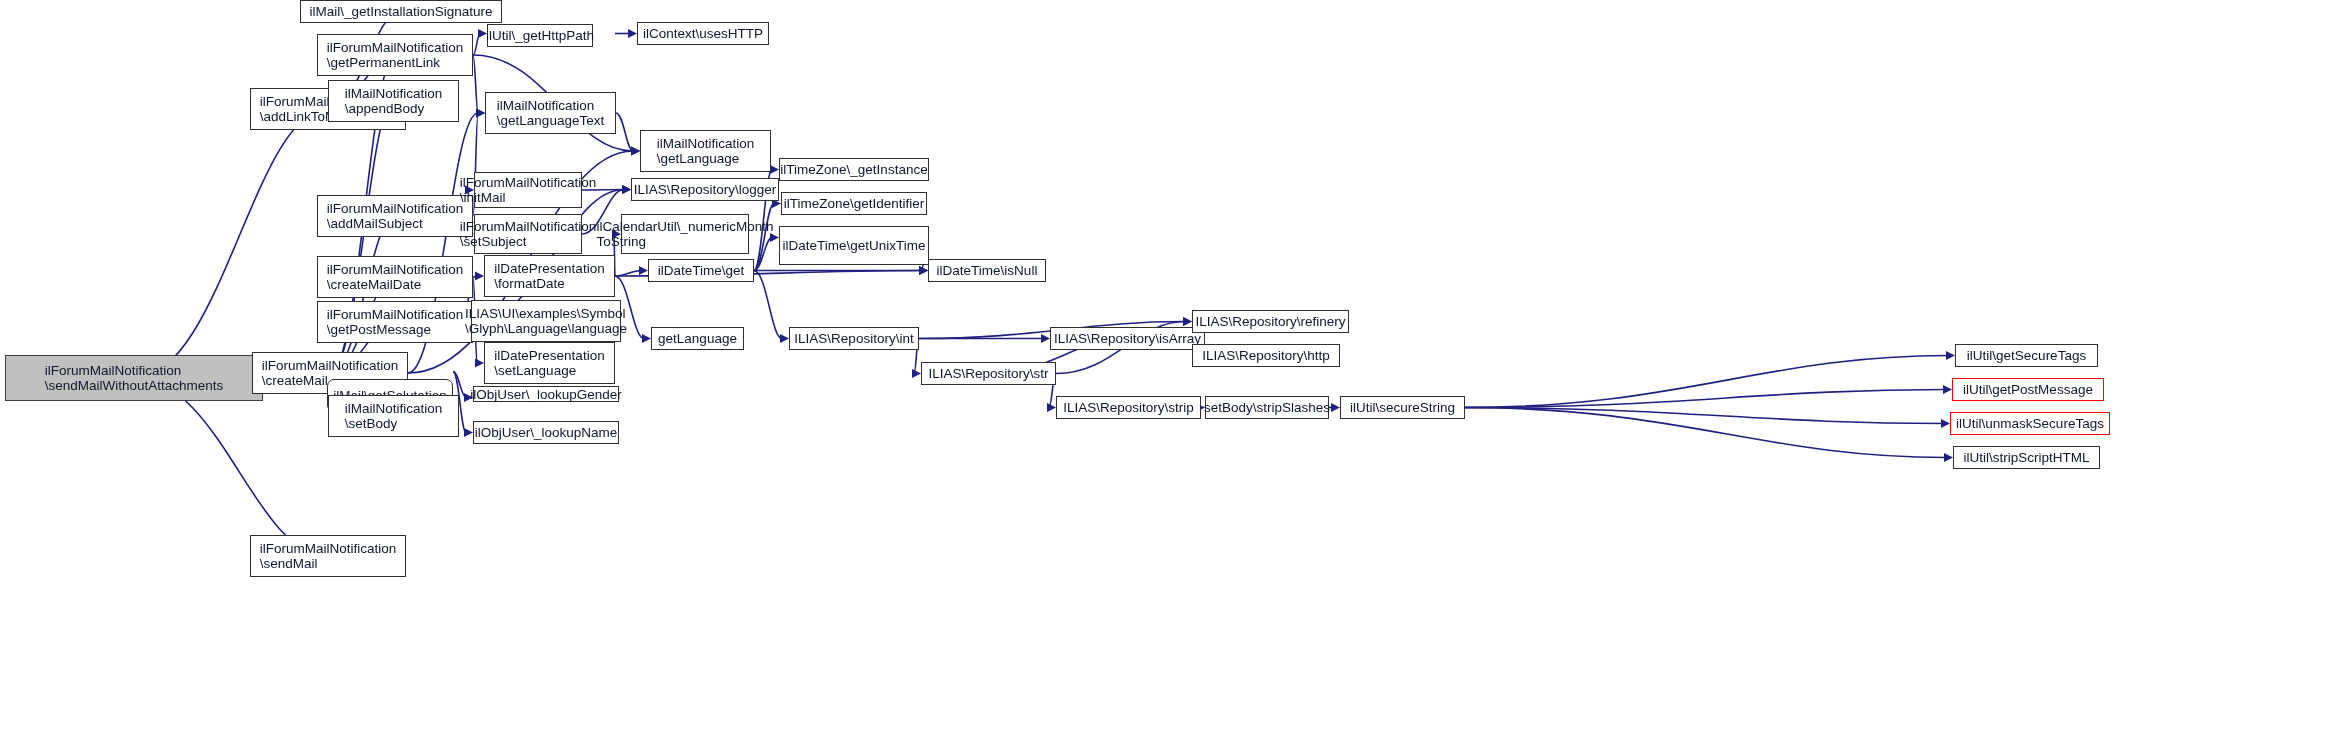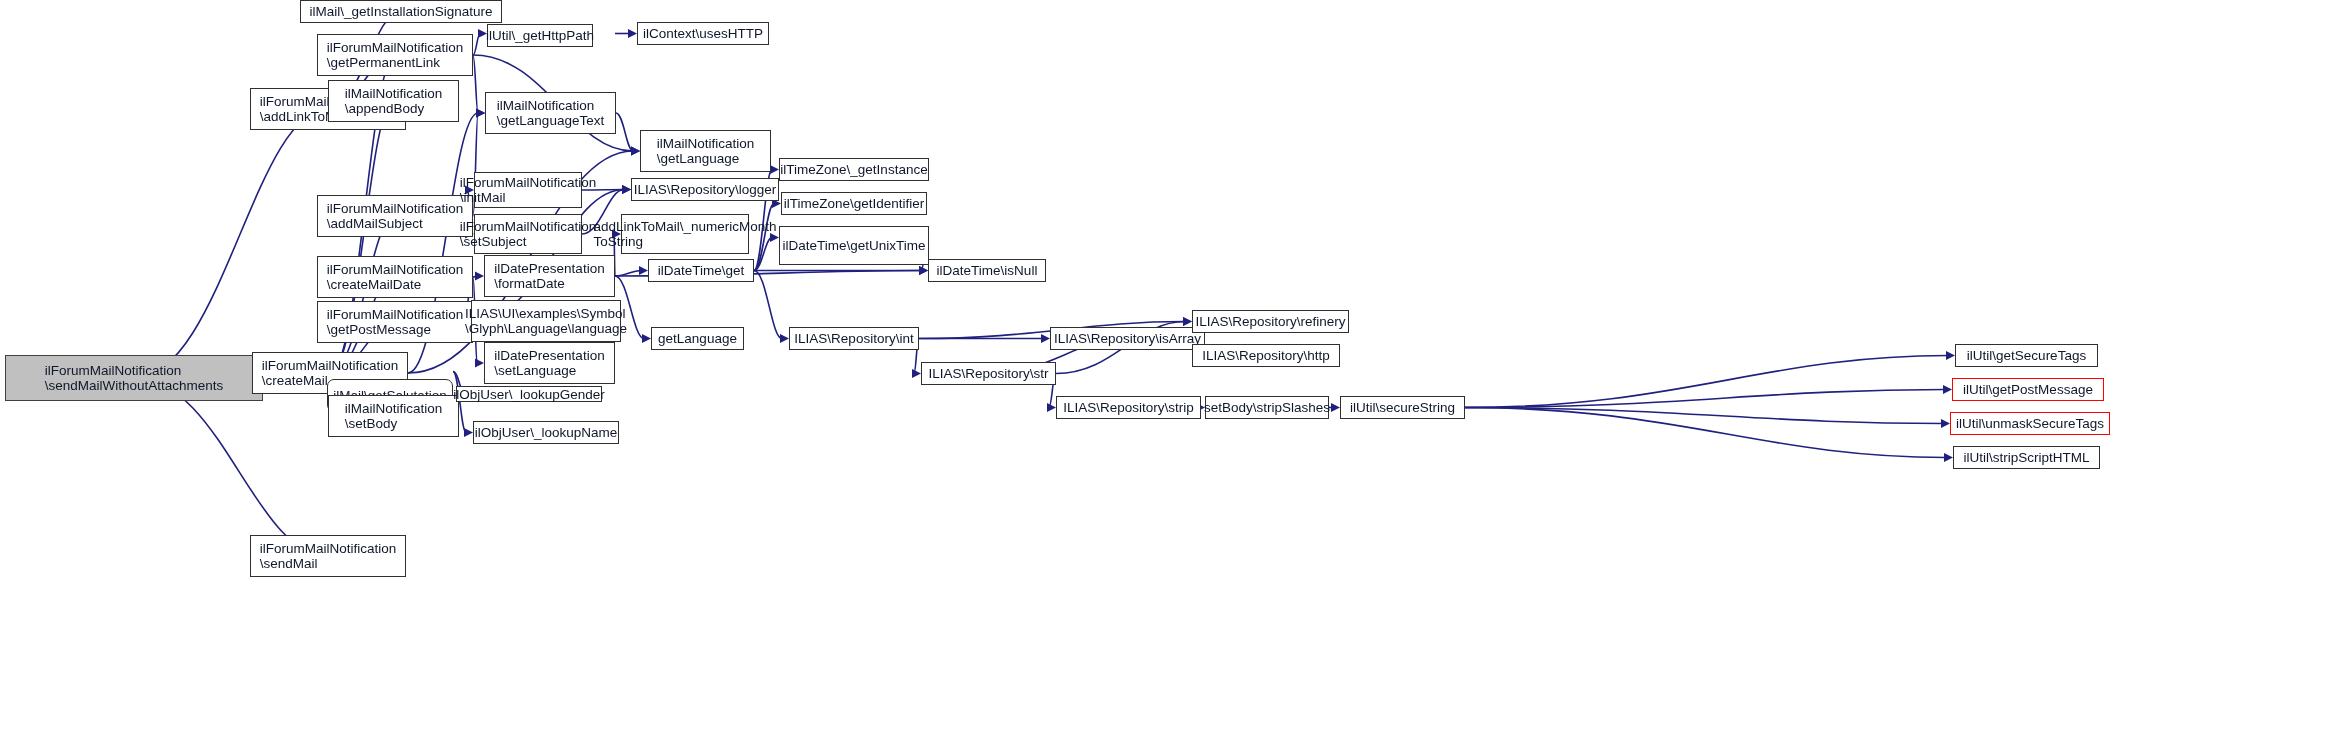--- a/index.html
+++ b/index.html
@@ -150,36 +150,36 @@
 \getLanguageText</div>
     <div class="node thick" style="left: 640px; top: 130px; width: 131px; height: 42px;">ilMailNotification
 \getLanguage</div>
     <div class="node thick" style="left: 317px; top: 195px; width: 156px; height: 42px;">ilForumMailNotification
 \addMailSubject</div>
     <div class="node thick" style="left: 474px; top: 172px; width: 108px; height: 36px;">ilForumMailNotification
 \initMail</div>
     <div class="node thick" style="left: 474px; top: 214px; width: 108px; height: 40px;">ilForumMailNotification
 \setSubject</div>
     <div class="node thick" style="left: 631px; top: 178px; width: 148px; height: 23px;">ILIAS\Repository\logger</div>
-    <div class="node thick" style="left: 621px; top: 214px; width: 128px; height: 40px;">addLinkToMail\_numericMonth
+    <div class="node thick" style="left: 621px; top: 214px; width: 128px; height: 40px;">ilCalendarUtil\_numericMonth
 ToString</div>
     <div class="node thick" style="left: 317px; top: 256px; width: 156px; height: 42px;">ilForumMailNotification
 \createMailDate</div>
     <div class="node thick" style="left: 484px; top: 255px; width: 131px; height: 42px;">ilDatePresentation
 \formatDate</div>
     <div class="node thick" style="left: 317px; top: 301px; width: 156px; height: 42px;">ilForumMailNotification
 \getPostMessage</div>
     <div class="node thick" style="left: 471px; top: 300px; width: 150px; height: 42px;">ILIAS\UI\examples\Symbol
 \Glyph\Language\language</div>
     <div class="node thick" style="left: 484px; top: 342px; width: 131px; height: 42px;">ilDatePresentation
 \setLanguage</div>
     <div class="node thick" style="left: 327px; top: 379px; width: 126px; height: 33px; border-radius: 7px;">ilMail\getSalutation</div>
     <div class="node thick" style="left: 328px; top: 395px; width: 131px; height: 42px;">ilMailNotification
 \setBody</div>
-    <div class="node thick" style="left: 456px; top: 386px; width: 146px; height: 16px;">ilObjUser\_lookupGender</div>
+    <div class="node thick" style="left: 473px; top: 386px; width: 146px; height: 16px;">ilObjUser\_lookupGender</div>
     <div class="node thick" style="left: 473px; top: 421px; width: 146px; height: 23px;">ilObjUser\_lookupName</div>
     <div class="node thick" style="left: 651px; top: 327px; width: 93px; height: 23px;">getLanguage</div>
     <div class="node thick" style="left: 779px; top: 158px; width: 150px; height: 23px;">ilTimeZone\_getInstance</div>
     <div class="node thick" style="left: 781px; top: 192px; width: 146px; height: 23px;">ilTimeZone\getIdentifier</div>
     <div class="node thick" style="left: 779px; top: 226px; width: 150px; height: 39px;">ilDateTime\getUnixTime</div>
     <div class="node thick" style="left: 648px; top: 259px; width: 106px; height: 23px;">ilDateTime\get</div>
     <div class="node thick" style="left: 928px; top: 259px; width: 118px; height: 23px;">ilDateTime\isNull</div>
     <div class="node thick" style="left: 789px; top: 327px; width: 130px; height: 23px;">ILIAS\Repository\int</div>
     <div class="node thick" style="left: 1050px; top: 327px; width: 155px; height: 23px;">ILIAS\Repository\isArray</div>
     <div class="node thick" style="left: 921px; top: 362px; width: 135px; height: 23px;">ILIAS\Repository\str</div>

